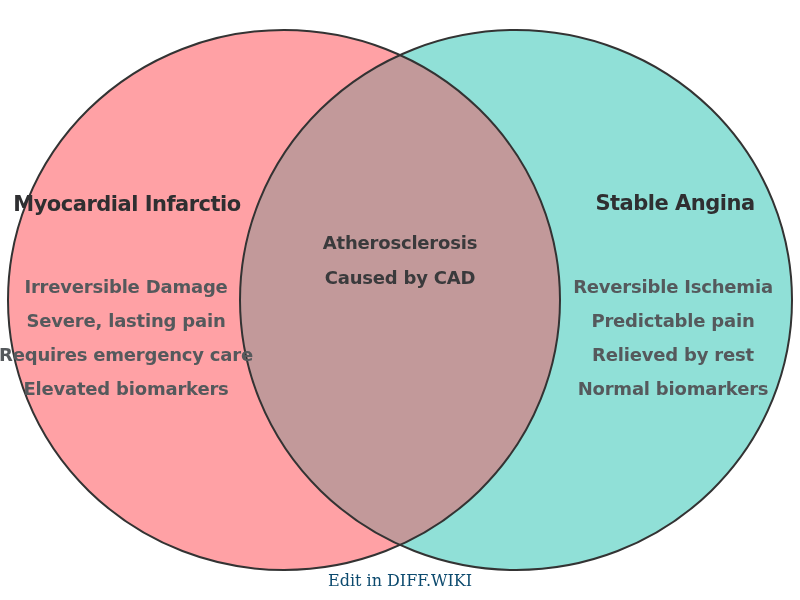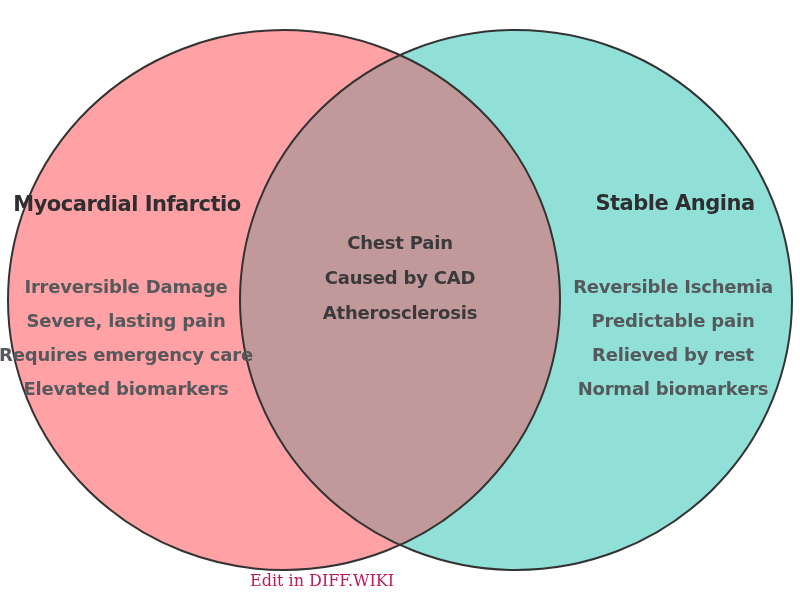--- a/index.html
+++ b/index.html
@@ -40,24 +40,24 @@
   .col-center {
     left: 250px; top: 225px;
     color: #3a3a3c;
   }
   .col-center .item { line-height: 35px; }
 
   .footer {
     position: absolute;
     left: 250px; top: 571px;
     width: 300px;
-    text-align: left;
+    text-align: center;
     font-family: "DejaVu Serif", serif;
     font-size: 16px;
-    color: #be185d;
+    color: #0c4a6e;
     white-space: nowrap;
     cursor: pointer;
   }
 </style>
 </head>
 <body>
 
 <div class="stage">
 
   <svg class="venn-svg" width="800" height="600" viewBox="0 0 800 600">
@@ -73,23 +73,22 @@
   <div class="set-title title-right">Stable Angina</div>
 
   <div class="item-col col-left">
     <div class="item">Irreversible Damage</div>
     <div class="item">Severe, lasting pain</div>
     <div class="item">Requires emergency care</div>
     <div class="item">Elevated biomarkers</div>
   </div>
 
   <div class="item-col col-center">
-    <div class="item">Chest Pain</div>
+    <div class="item">Atherosclerosis</div>
     <div class="item">Caused by CAD</div>
-    <div class="item">Atherosclerosis</div>
   </div>
 
   <div class="item-col col-right">
     <div class="item">Reversible Ischemia</div>
     <div class="item">Predictable pain</div>
     <div class="item">Relieved by rest</div>
     <div class="item">Normal biomarkers</div>
   </div>
 
   <div class="footer">Edit in DIFF.WIKI</div>

